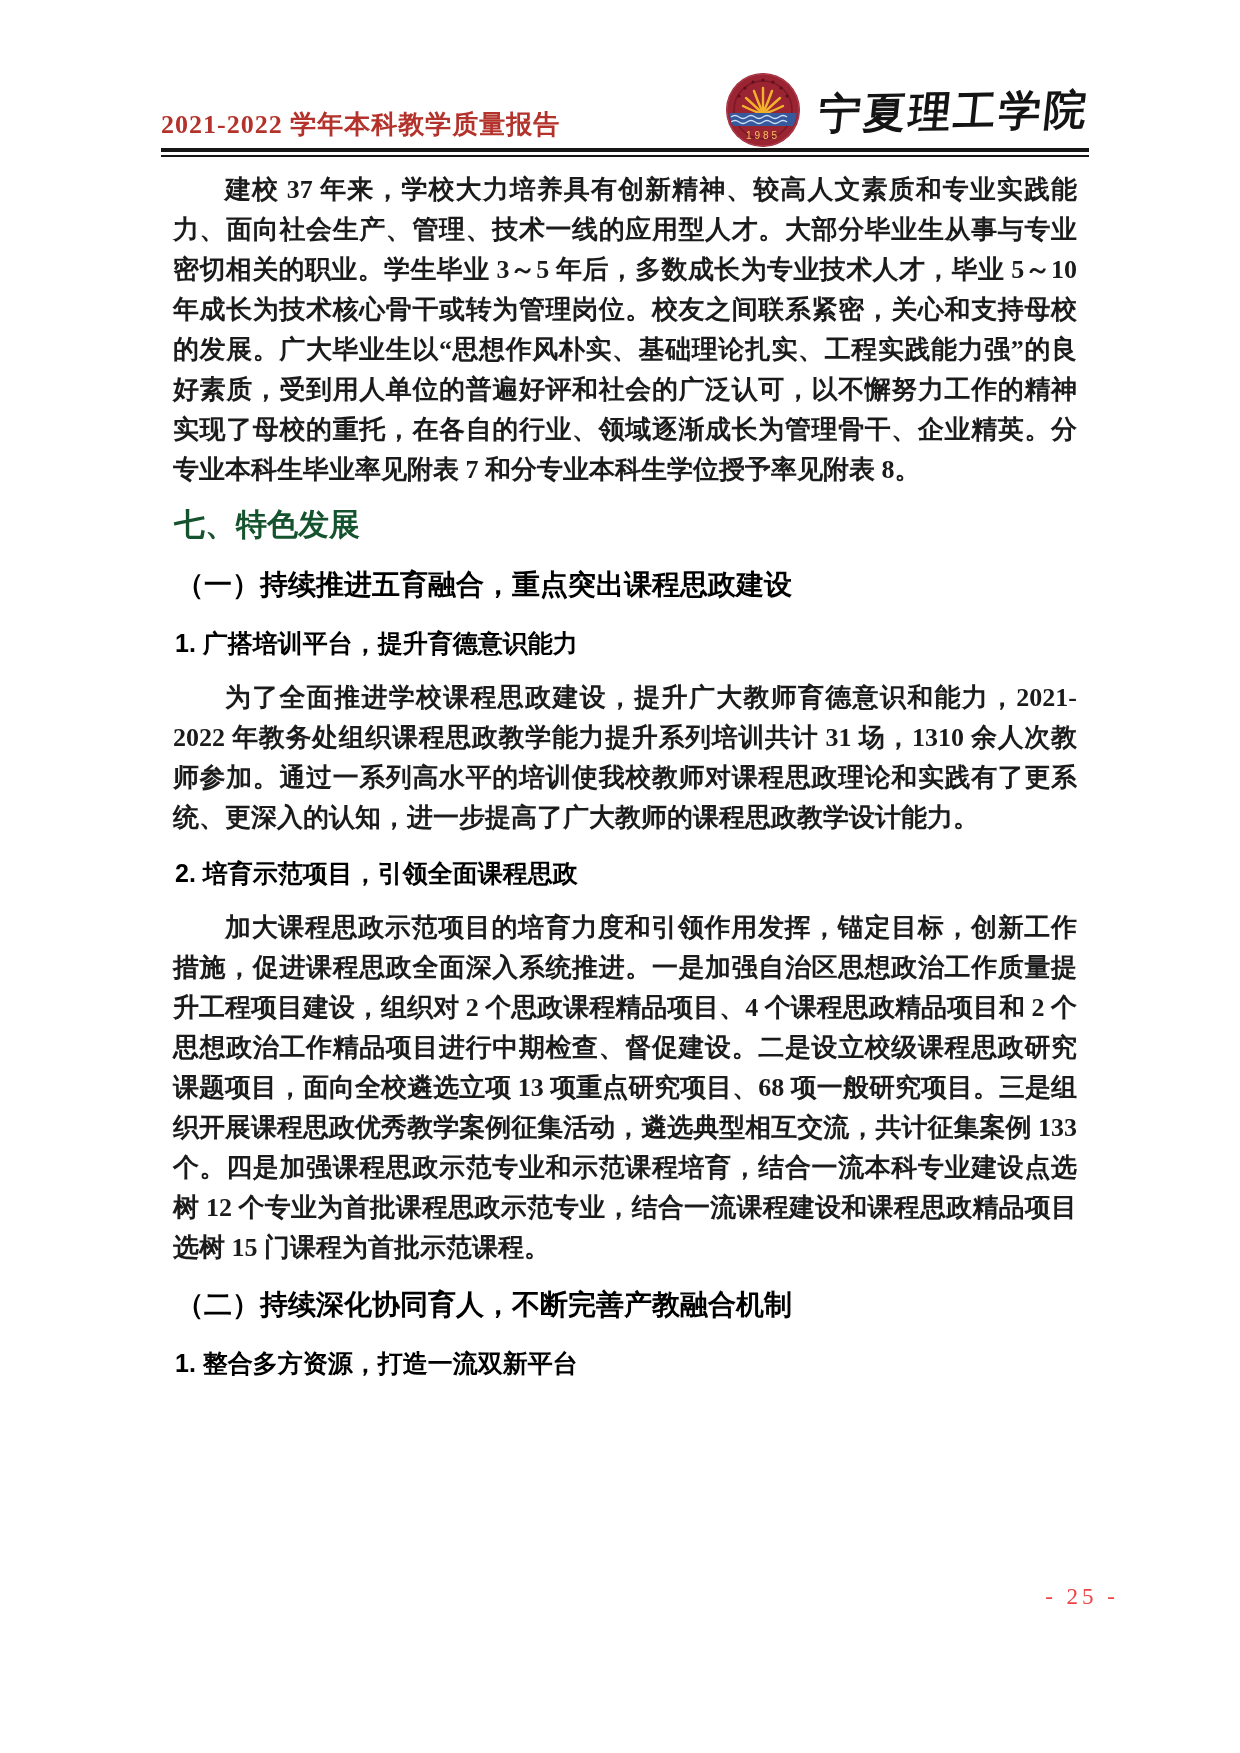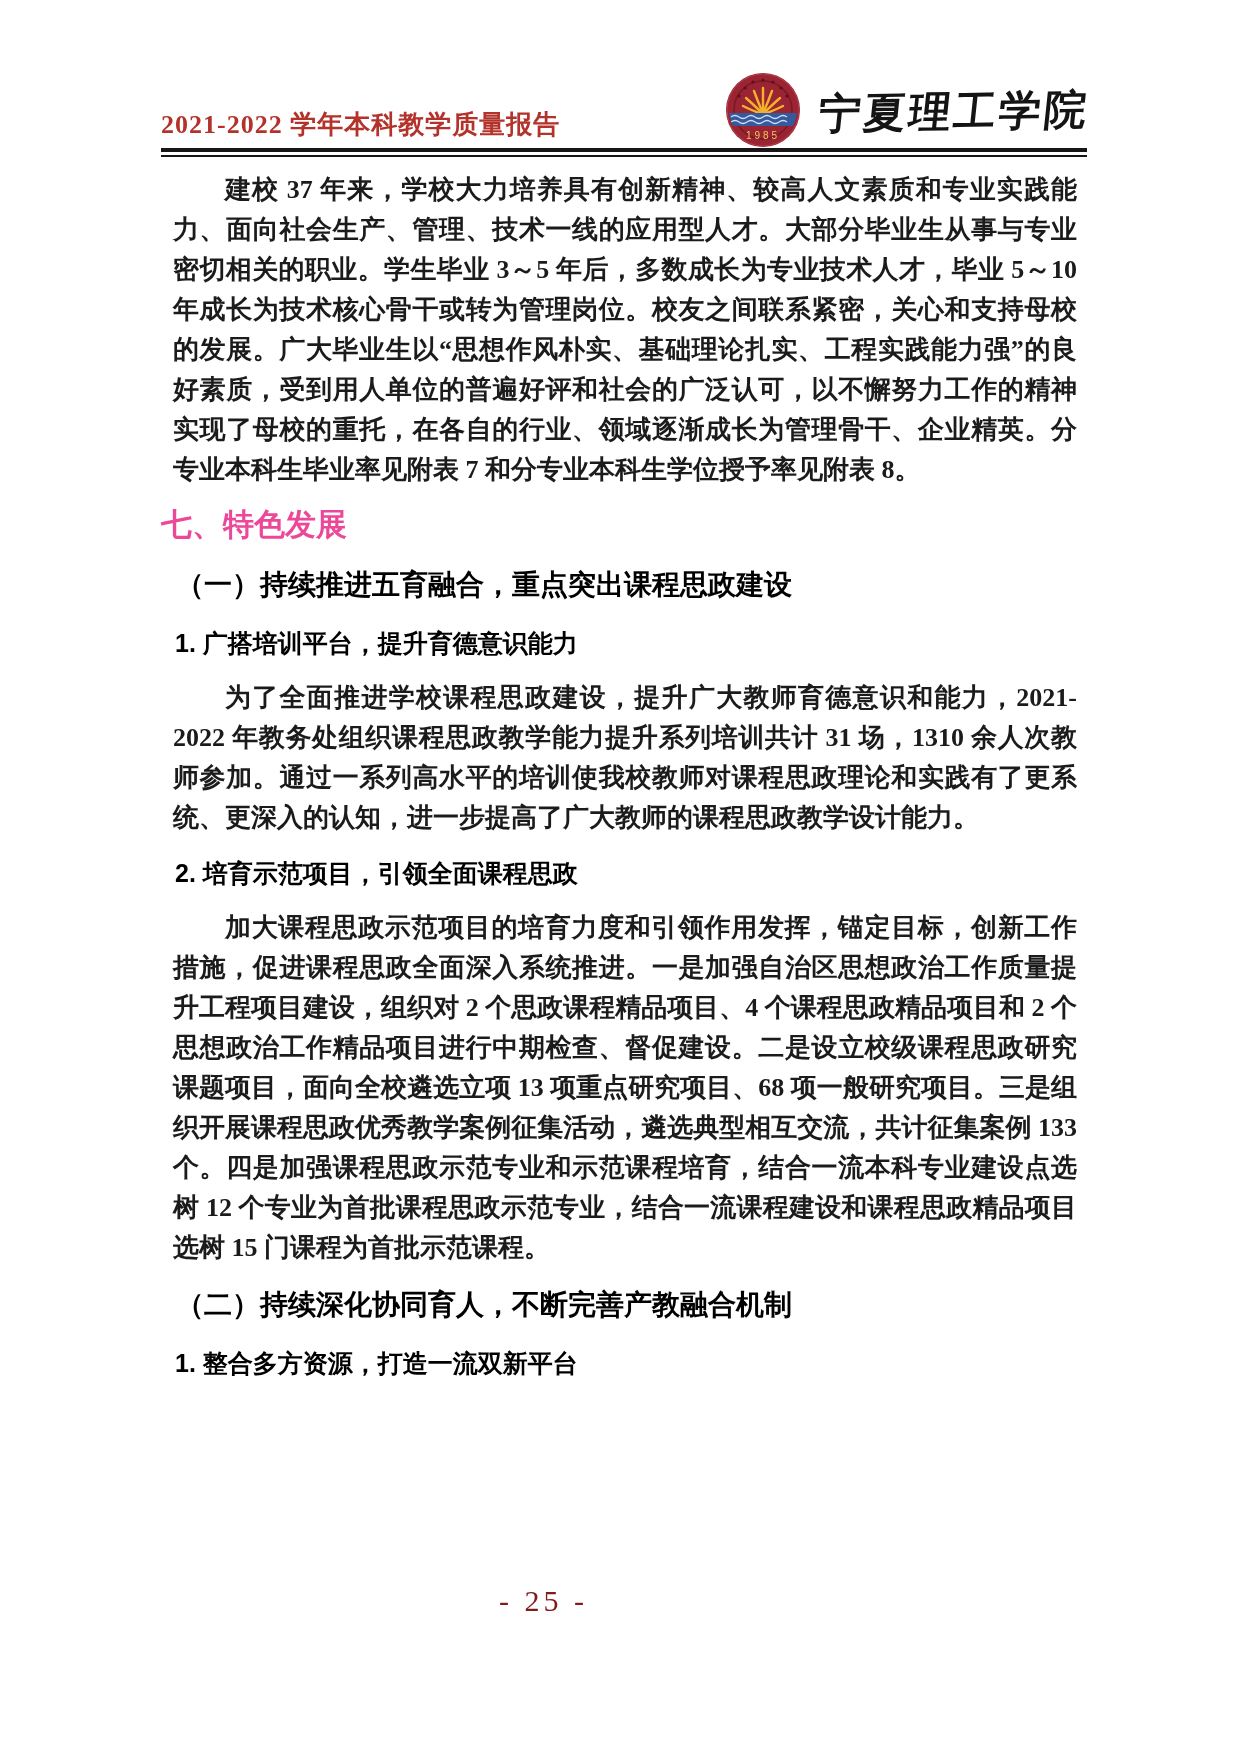--- a/index.html
+++ b/index.html
@@ -3,20 +3,21 @@
 <meta charset="utf-8">
 <style>
   html, body { margin: 0; padding: 0; background: #ffffff; }
   .page {
     position: relative;
     width: 1087px;
     height: 1753px;
     background: #ffffff;
     overflow: hidden;
     font-family: "Liberation Serif", "DejaVu Serif", serif;
+    padding-left: 32px;
   }
   .content {
     position: absolute;
     left: 161px;
     top: 0;
     width: 928px;
   }
   
   .header-row {
     display: flex;
@@ -62,22 +63,22 @@
   .para {
     margin: 12px;
     text-indent: 2em;
     font-weight: bold;
   }
   .h-section {
     font-family: "Liberation Sans", "DejaVu Sans", sans-serif;
     font-size: 31px;
     line-height: 46px;
     font-weight: bold;
-    color: #ec4899;
-    margin: 3px 0 0 0;
+    color: #14532d;
+    margin: 3px 0 0 13px;
   }
   .h-sub {
     font-family: "Liberation Sans", "DejaVu Sans", sans-serif;
     font-size: 28px;
     line-height: 44px;
     font-weight: bold;
     color: #000;
     margin: 15px;
   }
   .h-num {
@@ -88,23 +89,23 @@
     color: #000;
     margin: 14px;
   }
 
   
   .footer {
     position: absolute;
     left: 0;
     top: 1584px;
     width: 100%;
-    text-align: center;
-    font-size: 30px;
-    color: #7f1d1d;
+    text-align: right;
+    font-size: 23px;
+    color: #ef4444;
     letter-spacing: 4px;
     font-family: "Liberation Serif", "DejaVu Serif", serif;
   }
 </style>
 </head>
 <body>
 
 <div class="page">
   <div class="content">
 

